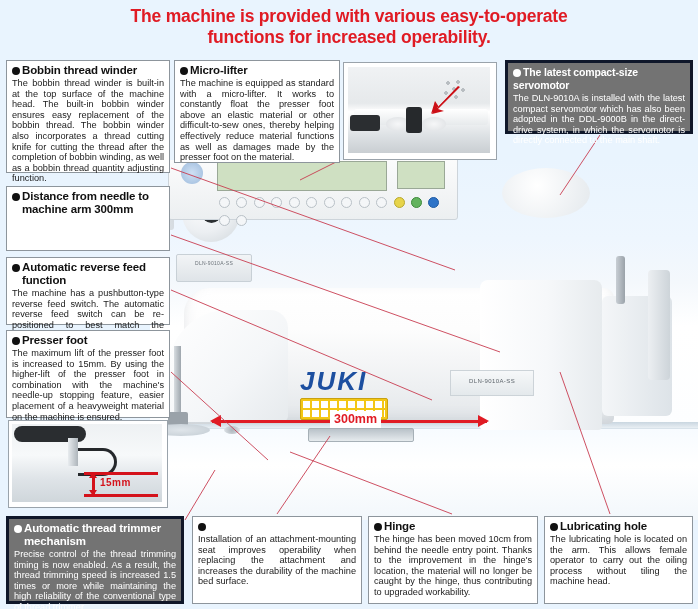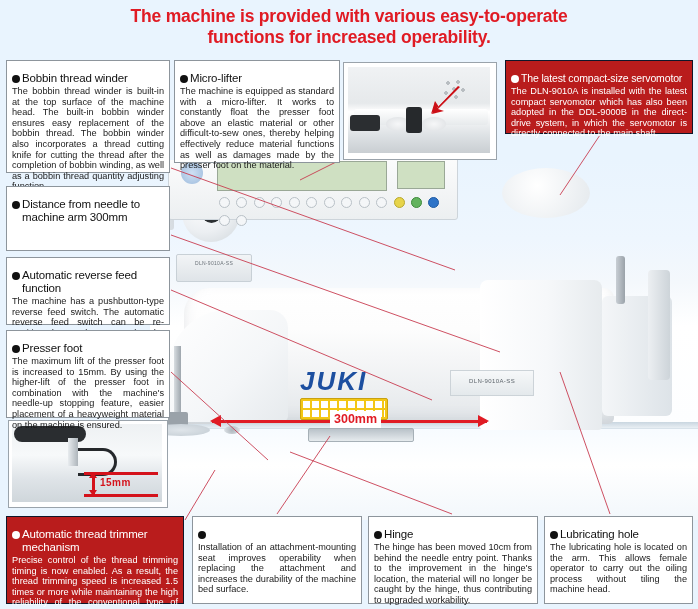--- a/index.html
+++ b/index.html
@@ -396,30 +396,30 @@
 
   
   .box {
     position: absolute;
     background: #ffffff;
     border: 1px solid #8d959c;
     box-sizing: border-box;
     padding: 3px 5px 4px 5px;
   }
   .box.red {
-    background: #b91c1c;
-    border: 1px solid #0f172a;
+    background: #737373;
+    border: 3px solid #0f172a;
   }
   .box-title {
     font-family: "Liberation Sans", sans-serif;
-    font-weight: normal;
+    font-weight: bold;
     font-size: 11.5px;
     line-height: 13px;
     color: #111111;
-    margin: 8px 0 1px 0;
+    margin: 0 0 1px 0;
     letter-spacing: -0.15px;
   }
   .box.red .box-title { color: #ffffff; }
   .bullet {
     display: inline-block;
     width: 8px; height: 8px;
     border-radius: 50%;
     background: #111111;
     margin-right: 2px;
     vertical-align: -1px;

